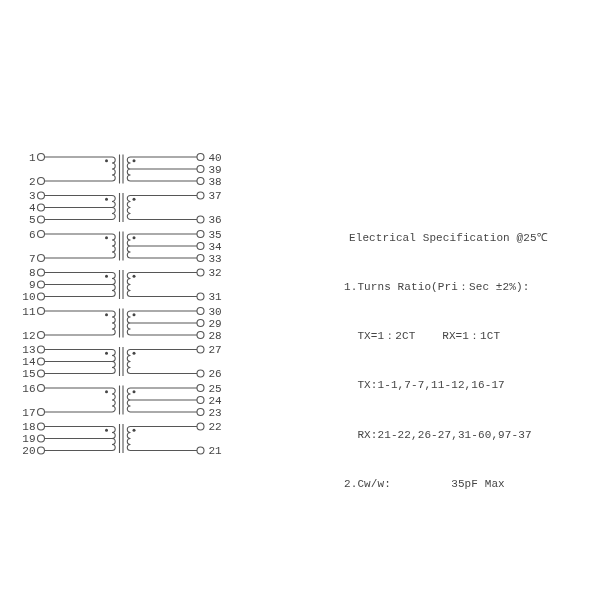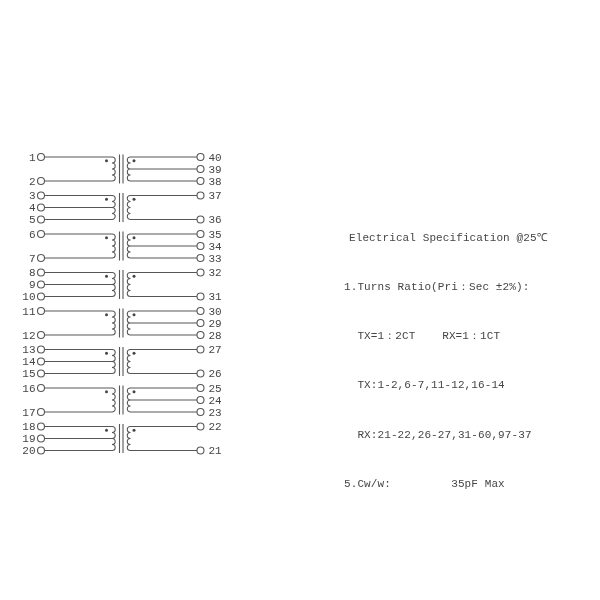--- a/index.html
+++ b/index.html
@@ -148,21 +148,21 @@
         <text x="208.5" y="430.4" text-anchor="start" fill="#454545" font-size="11" font-family="&quot;Liberation Mono&quot;,&quot;DejaVu Sans Mono&quot;,monospace">22</text>
         <circle cx="200.5" cy="450.5" r="3.5" fill="#ffffff" stroke="#565656" stroke-width="1.1"></circle>
         <text x="208.5" y="454.4" text-anchor="start" fill="#454545" font-size="11" font-family="&quot;Liberation Mono&quot;,&quot;DejaVu Sans Mono&quot;,monospace">21</text>
       </g>
     </svg>
 
   <div class="spec">
     <div class="spec-line spec-title">Electrical Specification @25℃</div>
     <div class="spec-line">1.Turns Ratio(Pri：Sec ±2%):</div>
     <div class="spec-line">  TX=1：2CT    RX=1：1CT</div>
-    <div class="spec-line">  TX:1-2,6-7,11-12,16-14</div>
+    <div class="spec-line">  TX:1-1,7-7,11-12,16-17</div>
     <div class="spec-line">  RX:21-22,26-27,31-60,97-37</div>
-    <div class="spec-line">5.Cw/w:         35pF Max</div>
+    <div class="spec-line">2.Cw/w:         35pF Max</div>
     
     
     
   </div>
 
 </div>
 
 </body></html>

